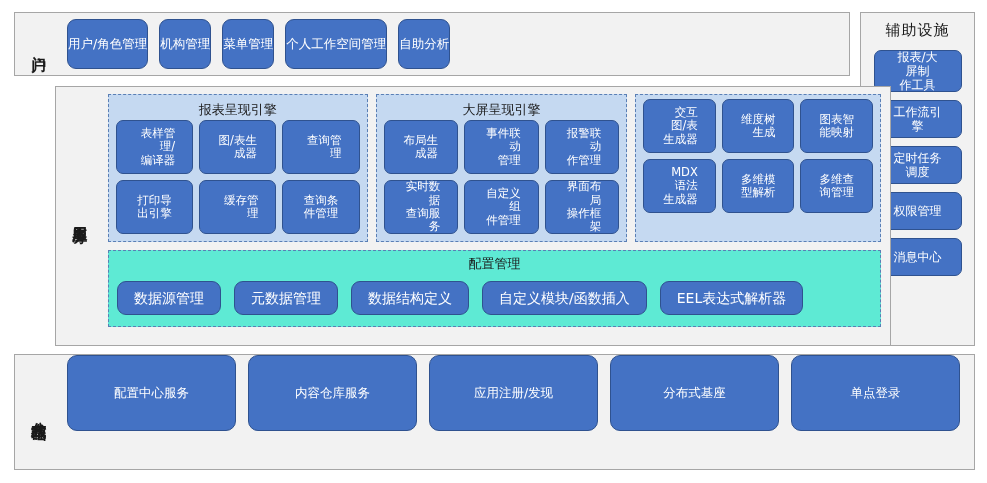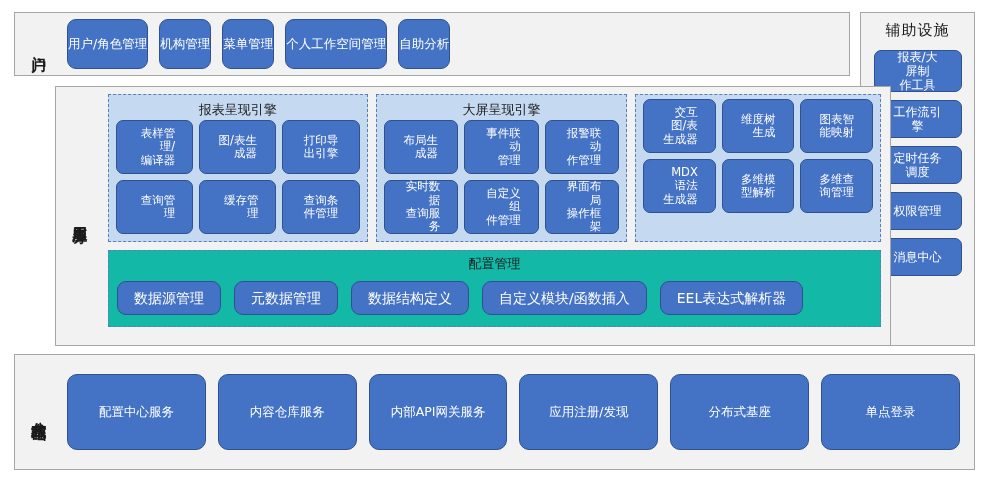--- a/index.html
+++ b/index.html
@@ -145,21 +145,21 @@
     gap: 6px;
   }
   .engine-grid .btn {
     font-size: 11.5px;
     line-height: 1.16;
     text-align: right;
   }
 
   
   #config-panel {
-    background: #14b8a6;
+    background: #5eead4;
     border: 1px dashed #5a7fb5;
     box-sizing: border-box;
     margin-top: 8px;
     height: 77px;
     position: relative;
     padding: 3px 8px 0;
   }
   #config-title {
     text-align: center;
     font-size: 13px;
@@ -181,21 +181,21 @@
   }
 
   
   #dist-panel {
     left: 14px; top: 354px; width: 961px; height: 116px;
   }
   #dist-buttons {
     position: absolute;
     left: 52px; right: 14px; top: 0; bottom: 0;
     display: flex;
-    align-items: center;
+    align-items: flex-start;
     justify-content: space-between;
     gap: 12px;
   }
   #dist-buttons .btn {
     height: 76px;
     flex: 1 1 0;
     border-radius: 10px;
     font-size: 12.5px;
   }
 </style>
@@ -232,23 +232,23 @@
 
     <div class="engines-row">
 
       <div class="engine reports">
         <div class="engine-title">报表呈现引擎</div>
         <div class="engine-grid">
           <div class="btn">表样管理/
 编译器</div>
           <div class="btn">图/表生
 成器</div>
+          <div class="btn">查询管理</div>
           <div class="btn">打印导
 出引擎</div>
-          <div class="btn">查询管理</div>
           <div class="btn">缓存管理</div>
           <div class="btn">查询条
 件管理</div>
         </div>
       </div>
 
       <div class="engine bigscreen">
         <div class="engine-title">大屏呈现引擎</div>
         <div class="engine-grid">
           <div class="btn">布局生
@@ -297,18 +297,17 @@
     </div>
 
   </div>
 </div>
 
 <div class="panel" id="dist-panel">
   <div class="row-label vertical">分布式基础</div>
   <div id="dist-buttons">
     <div class="btn">配置中心服务</div>
     <div class="btn">内容仓库服务</div>
-    <div class="btn">内部API网关服务</div>
     <div class="btn">应用注册/发现</div>
     <div class="btn">分布式基座</div>
     <div class="btn">单点登录</div>
   </div>
 </div>
 
 </body></html>

